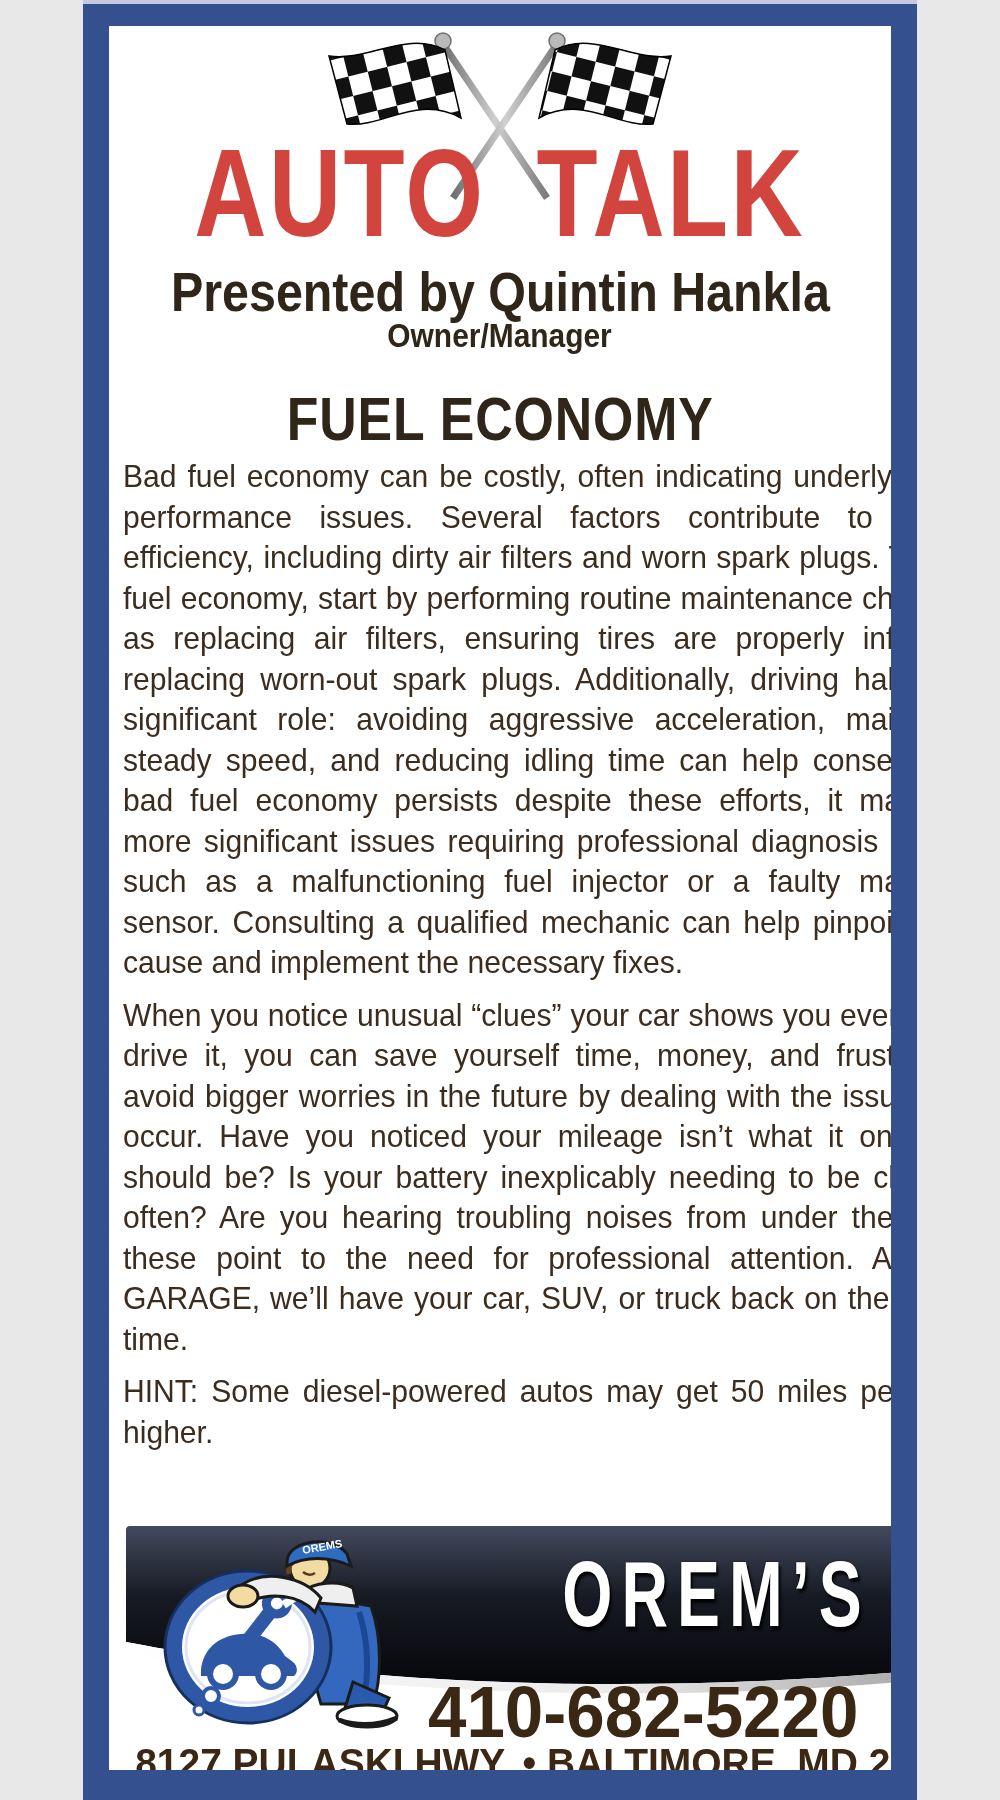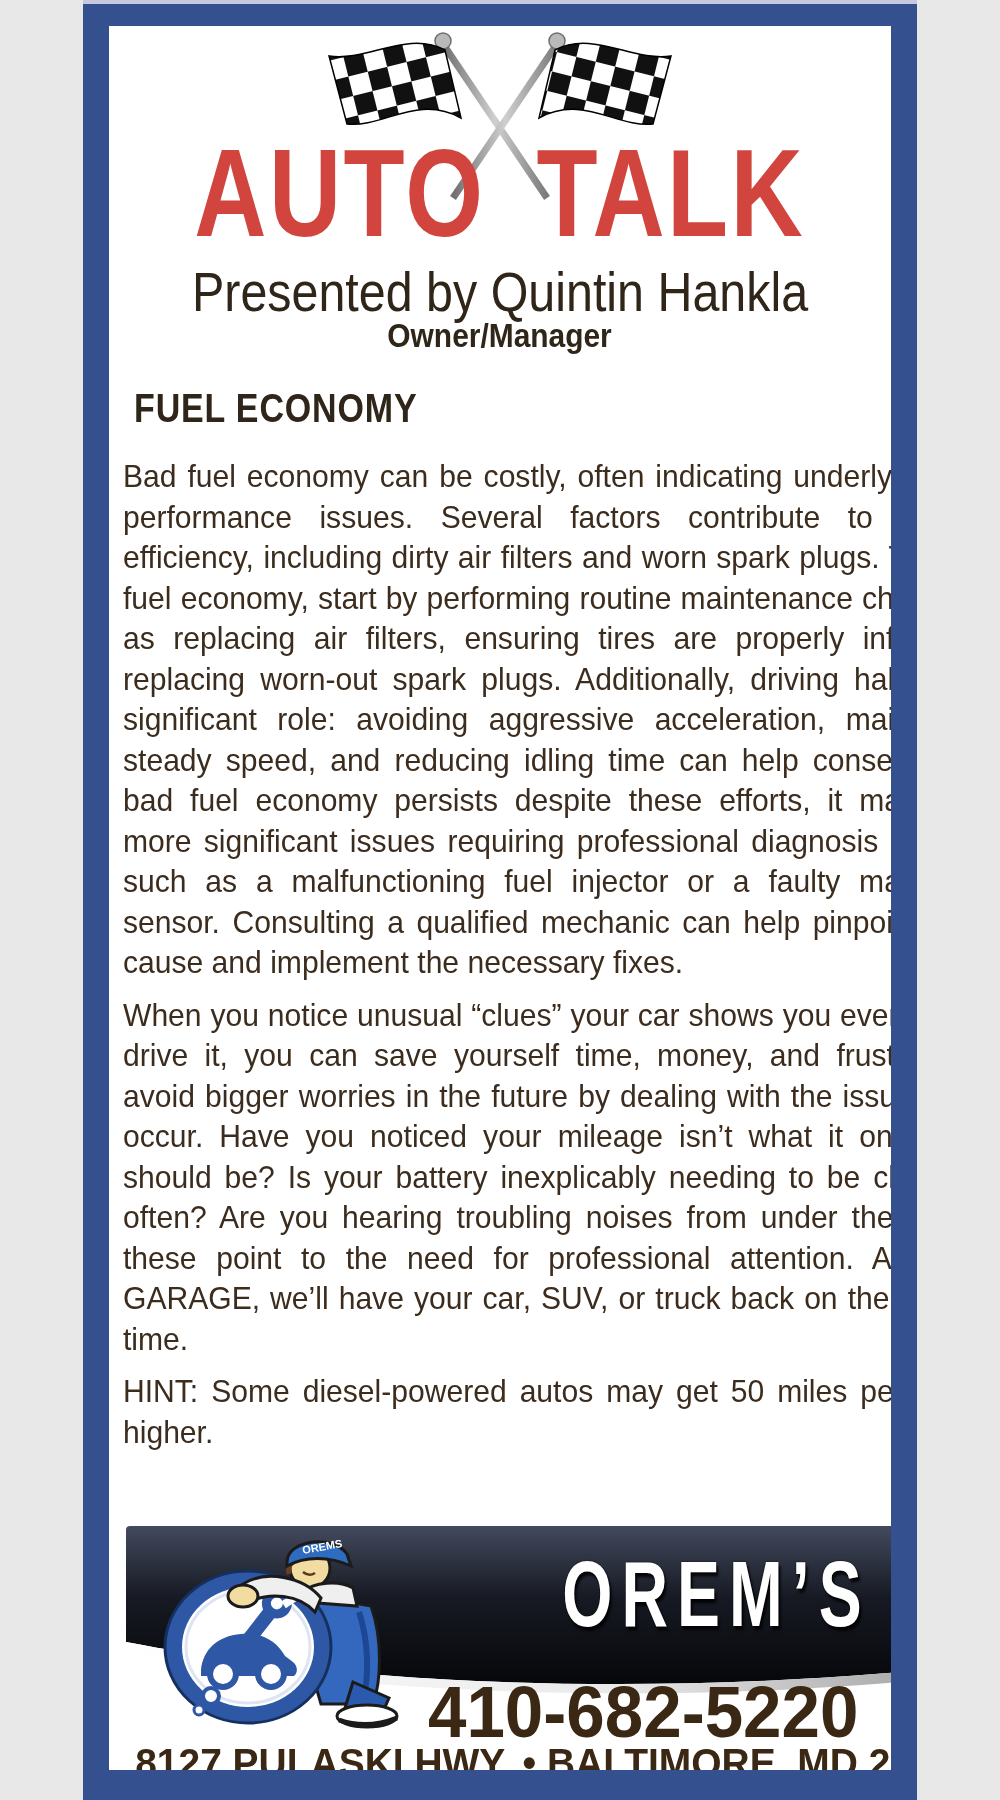--- a/index.html
+++ b/index.html
@@ -8,29 +8,29 @@
   .page-topstrip{position:absolute; left:0; top:0; width:100%; height:4px; background:#C7C9E0;}
   .content{position:absolute; left:26px; top:26px; right:26px; bottom:30px; background:#ffffff; overflow:hidden;}
 
   .flags{position:absolute; top:2px; left:50%; transform:translateX(-50%); z-index:1;}
 
   .title{position:absolute; top:102px; left:0; right:0; text-align:center; z-index:2;
          color:#D2453E; font-weight:bold; font-size:125px; line-height:1.04; white-space:nowrap;}
   .title .cond{display:inline-block; transform:scaleX(0.80); letter-spacing:3px; word-spacing:26px;}
 
   .presented{position:absolute; top:236px; left:0; right:0; text-align:center;
-             color:#2F2519; font-weight:normal; font-size:55px; line-height:1.1; white-space:nowrap;}
+             color:#2F2519; font-weight:bold; font-size:55px; line-height:1.1; white-space:nowrap;}
   .presented .cond{display:inline-block; transform:scaleX(0.88);}
 
   .owner{position:absolute; top:291px; left:0; right:0; text-align:center;
          color:#2F2519; font-weight:bold; font-size:34px; line-height:1.1; white-space:nowrap;}
   .owner .cond{display:inline-block; transform:scaleX(0.88);}
 
-  .headline{position:absolute; top:360px; left:0; right:0; 
-            color:#2F2519; font-weight:bold; font-size:40px; line-height:1.1; white-space:nowrap;}
+  .headline{position:absolute; top:360px; left:0; right:0; text-align:center;
+            color:#2F2519; font-weight:bold; font-size:61px; line-height:1.1; white-space:nowrap;}
   .headline .cond{display:inline-block; transform:scaleX(0.85); letter-spacing:1px;}
 
   .body-copy{position:absolute; top:430px; left:14px; width:972px;
              transform:scaleX(0.94); transform-origin:left top;
              color:#3B2C1E; font-size:32px; line-height:40.5px; text-align:justify;}
   .body-copy p{margin:0 0 12px 0;}
 
   .footer{position:absolute; left:14px; right:14px; top:1500px; height:250px;}
   .banner-bg{position:absolute; left:3px; top:0; width:907px; height:172px;}
   .logo{position:absolute; left:30px; top:6px;}

